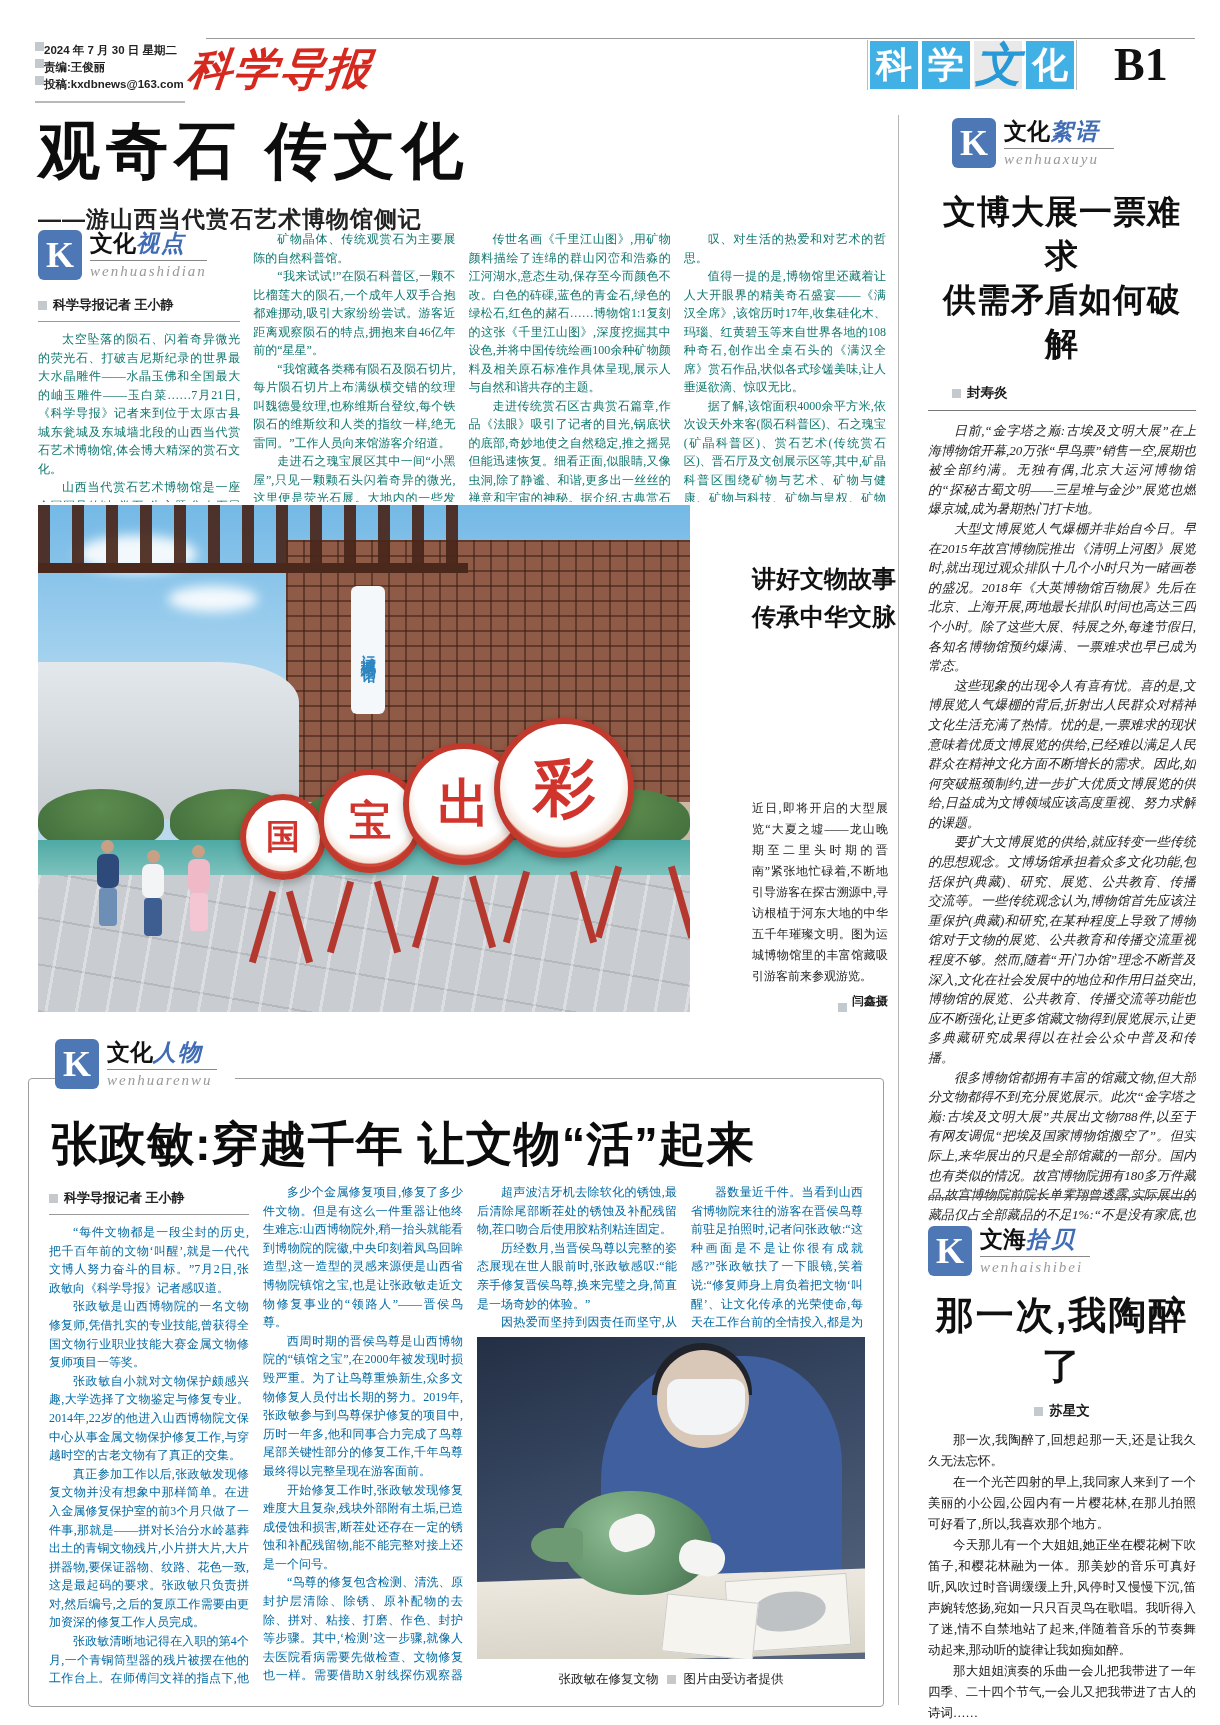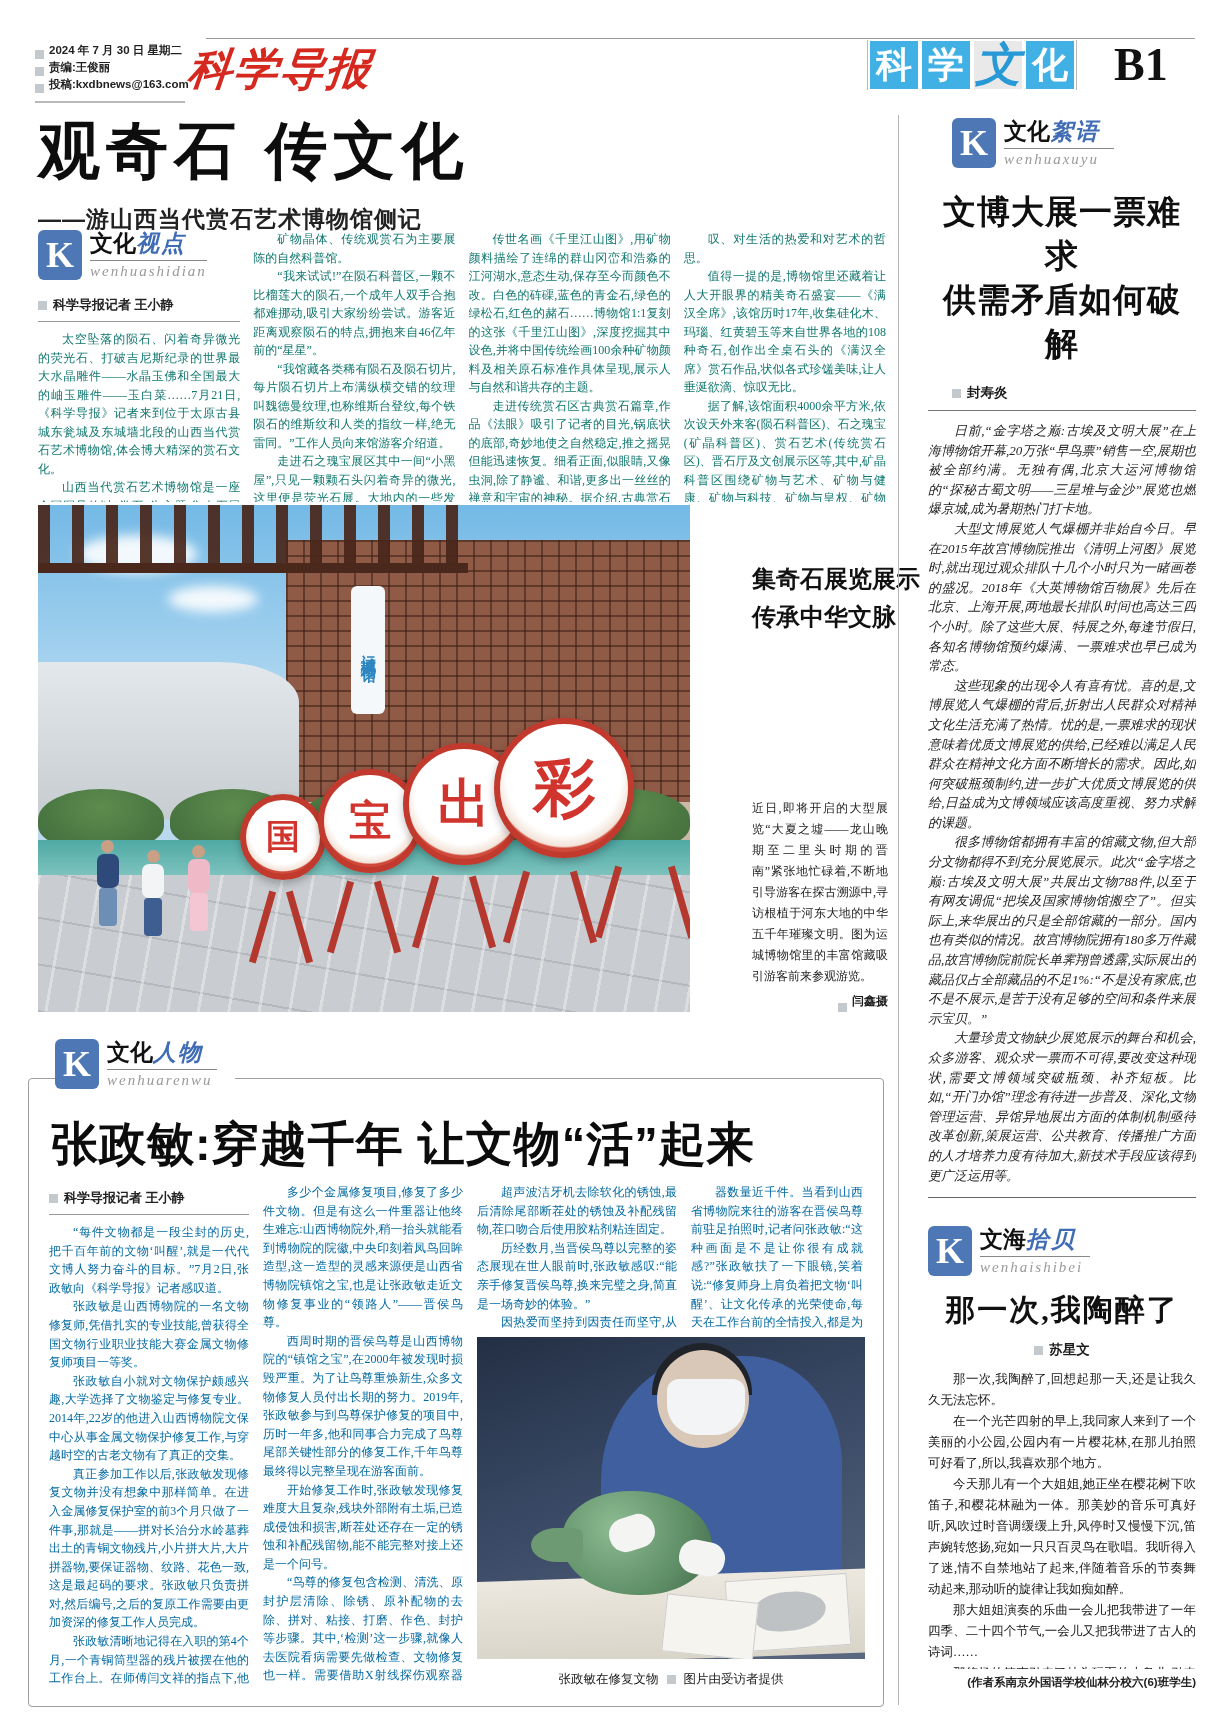--- a/index.html
+++ b/index.html
@@ -1,21 +1,21 @@
 <!DOCTYPE html>
 <html><head>
 <meta charset="utf-8">
 <style>
   html,body{margin:0;padding:0;background:#f3f3f0;}
   .page{position:relative;width:1220px;height:1725px;background:#ffffff;margin:0 auto;
         font-family:"Liberation Serif",serif;color:#1c1c1c;overflow:hidden;}
   
   .topline{position:absolute;left:206px;top:38px;right:25px;height:1px;background:#9a9a9a;}
   .hinfo{position:absolute;left:35px;top:42px;width:150px;border-bottom:2px solid #b9b9b9;padding-bottom:8px;}
-  .hinfo .row{display:flex;align-items:flex-end;gap:5px;font-family:"Liberation Sans",sans-serif;
+  .hinfo .row{display:flex;align-items:flex-start;font-family:"Liberation Sans",sans-serif;
               font-size:11.5px;font-weight:bold;color:#222;line-height:17px;white-space:nowrap;}
   .sq{display:inline-block;width:9px;height:9px;background:#c4c9ce;flex:0 0 auto;}
   .masthead{position:absolute;left:188px;top:40px;font-size:44px;font-weight:bold;color:#d5281e;
             font-style:italic;transform:skewX(-6deg);letter-spacing:2px;font-family:"Liberation Serif",serif;}
   .seclogo{position:absolute;left:867px;top:40px;height:50px;display:flex;align-items:center;}
   .vhair{width:1px;height:50px;background:#bbb;}
   .secbox{width:48px;height:48px;margin:0 2px;background:#41b0e4;color:#fff;display:flex;align-items:center;
           justify-content:center;font-size:36px;font-weight:bold;font-family:"Liberation Sans",sans-serif;}
   .secbox.gray{background:#e9e9e9;color:#2699d6;font-style:italic;font-size:46px;font-family:"Liberation Serif",serif;}
   .pageno{position:absolute;left:1114px;top:38px;font-size:46px;font-weight:bold;color:#111;
@@ -92,22 +92,22 @@
   .rtitle{margin-top:22px;text-align:center;font-size:33px;font-weight:bold;line-height:44px;
           color:#0f0f0f;font-family:"Liberation Sans",sans-serif;letter-spacing:1px;}
   .rbyline{display:flex;align-items:center;gap:6px;margin:18px 0 0 24px;font-family:"Liberation Sans",sans-serif;
            font-size:13.5px;font-weight:bold;padding-bottom:8px;}
   .rrule{height:1px;background:#777;margin-top:0;}
   .rbody{margin-top:10px;height:838px;overflow:hidden;}
   .rbody p{margin:0;text-indent:2em;font-size:13px;line-height:19.6px;text-align:justify;
            font-style:italic;color:#222;font-family:"Liberation Serif",serif;}
   .hr2{position:absolute;left:928px;top:1197px;width:268px;height:1px;background:#666;}
   .essay{position:absolute;left:928px;top:1226px;width:268px;}
-  .essay .etitle{text-align:center;font-size:30px;font-weight:bold;letter-spacing:2px;margin-top:14px;
-                 font-family:Liberation Serif, serif;color:#101010;}
+  .essay .etitle{text-align:center;font-size:38px;font-weight:bold;letter-spacing:2px;margin-top:14px;
+                 font-family:Liberation Sans, sans-serif;color:#101010;}
   .essay .ebyline{display:flex;justify-content:center;align-items:center;gap:6px;margin-top:10px;
                   font-family:"Liberation Sans",sans-serif;font-size:13.5px;font-weight:bold;}
   .essay .ebody{margin-top:10px;height:300px;overflow:hidden;}
   .essay .ebody p{margin:0;text-indent:2em;font-size:12.5px;line-height:21px;text-align:justify;color:#161616;}
   .essay .enote{margin-top:6px;text-align:right;font-size:11.5px;font-weight:bold;color:#222;
                 font-family:"Liberation Sans",sans-serif;}
   
   .rwbox{position:absolute;left:28px;top:1078px;width:854px;height:627px;border:1px solid #9e9e9e;border-radius:4px;}
   .rwbadge{position:absolute;left:26px;top:-40px;padding:0 18px 0 0;background:#fff;}
   .rwhead{position:absolute;left:22px;top:34px;width:808px;font-size:47px;font-weight:bold;letter-spacing:1px;
@@ -263,21 +263,21 @@
     </div>
     <div class="person" style="left:23%;top:67%;">
       <div class="head"></div>
       <div class="torso" style="background:#f0b9c8;"></div>
       <div class="pants" style="background:#f4c5d2;"></div>
     </div>
   </div>
 
   <div class="capcol">
     <div class="ct">
-      <div>集奇石展览展示</div>
+      <div>讲好文物故事</div>
       <div>传承中华文脉</div>
     </div>
     <div class="cb">
       <span>近日,即将开启的大型展览“大夏之墟——龙山晚期至二里头时期的晋南”紧张地忙碌着,不断地引导游客在探古溯源中,寻访根植于河东大地的中华五千年璀璨文明。图为运城博物馆里的丰富馆藏吸引游客前来参观游览。</span>
       <div class="cred">
         <span class="sq"></span>
         <span>闫鑫摄</span>
       </div>
     </div>
   </div>
@@ -300,20 +300,21 @@
     </div>
     <div class="rbyline">
       <span class="sq"></span>
       <span>封寿炎</span>
     </div>
     <div class="rrule"></div>
     <div class="rbody">
         <p>日前,“金字塔之巅:古埃及文明大展”在上海博物馆开幕,20万张“早鸟票”销售一空,展期也被全部约满。无独有偶,北京大运河博物馆的“探秘古蜀文明——三星堆与金沙”展览也燃爆京城,成为暑期热门打卡地。</p>
         <p>大型文博展览人气爆棚并非始自今日。早在2015年故宫博物院推出《清明上河图》展览时,就出现过观众排队十几个小时只为一睹画卷的盛况。2018年《大英博物馆百物展》先后在北京、上海开展,两地最长排队时间也高达三四个小时。除了这些大展、特展之外,每逢节假日,各知名博物馆预约爆满、一票难求也早已成为常态。</p>
         <p>这些现象的出现令人有喜有忧。喜的是,文博展览人气爆棚的背后,折射出人民群众对精神文化生活充满了热情。忧的是,一票难求的现状意味着优质文博展览的供给,已经难以满足人民群众在精神文化方面不断增长的需求。因此,如何突破瓶颈制约,进一步扩大优质文博展览的供给,日益成为文博领域应该高度重视、努力求解的课题。</p>
+        <p>要扩大文博展览的供给,就应转变一些传统的思想观念。文博场馆承担着众多文化功能,包括保护(典藏)、研究、展览、公共教育、传播交流等。一些传统观念认为,博物馆首先应该注重保护(典藏)和研究,在某种程度上导致了博物馆对于文物的展览、公共教育和传播交流重视程度不够。然而,随着“开门办馆”理念不断普及深入,文化在社会发展中的地位和作用日益突出,博物馆的展览、公共教育、传播交流等功能也应不断强化,让更多馆藏文物得到展览展示,让更多典藏研究成果得以在社会公众中普及和传播。</p>
         <p>很多博物馆都拥有丰富的馆藏文物,但大部分文物都得不到充分展览展示。此次“金字塔之巅:古埃及文明大展”共展出文物788件,以至于有网友调侃“把埃及国家博物馆搬空了”。但实际上,来华展出的只是全部馆藏的一部分。国内也有类似的情况。故宫博物院拥有180多万件藏品,故宫博物院前院长单霁翔曾透露,实际展出的藏品仅占全部藏品的不足1%:“不是没有家底,也不是不展示,是苦于没有足够的空间和条件来展示宝贝。”</p>
         <p>大量珍贵文物缺少展览展示的舞台和机会,众多游客、观众求一票而不可得,要改变这种现状,需要文博领域突破瓶颈、补齐短板。比如,“开门办馆”理念有待进一步普及、深化,文物管理运营、异馆异地展出方面的体制机制亟待改革创新,策展运营、公共教育、传播推广方面的人才培养力度有待加大,新技术手段应该得到更广泛运用等。</p>
       </div>
   </div>
 
   <div class="hr2"></div>
 
   <div class="essay">
     <div class="badge">
       <div class="kbox">K</div>

